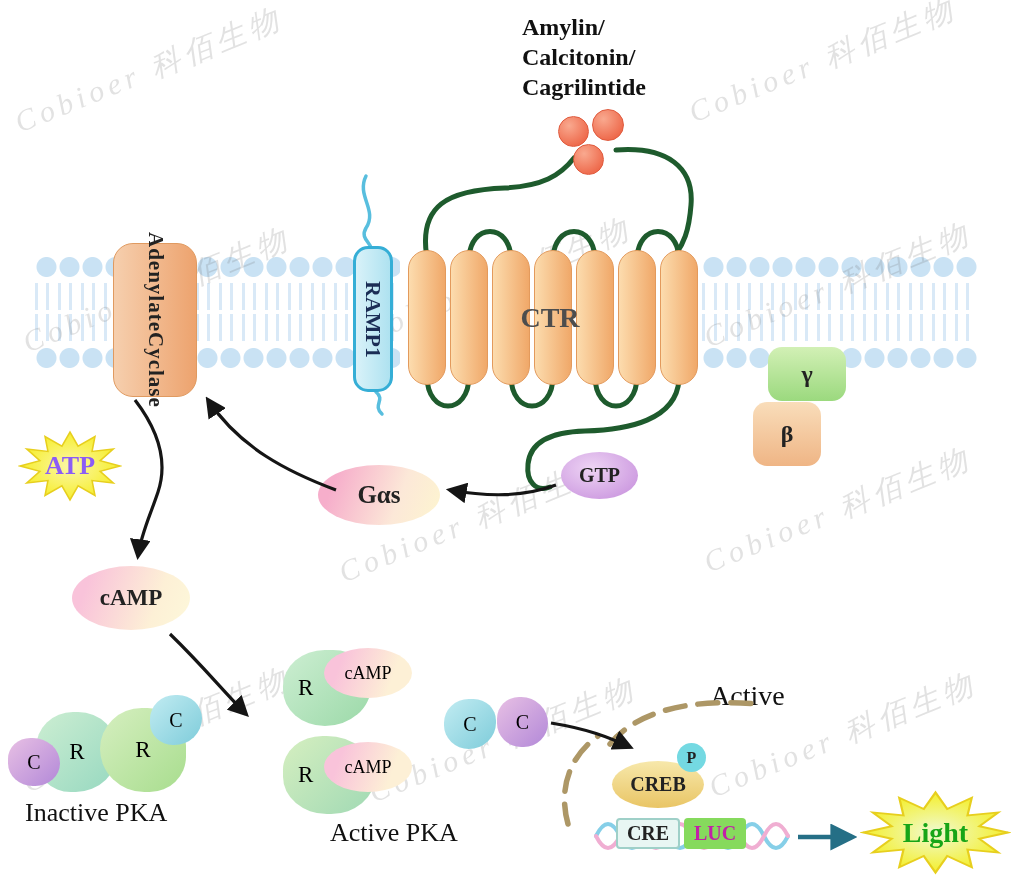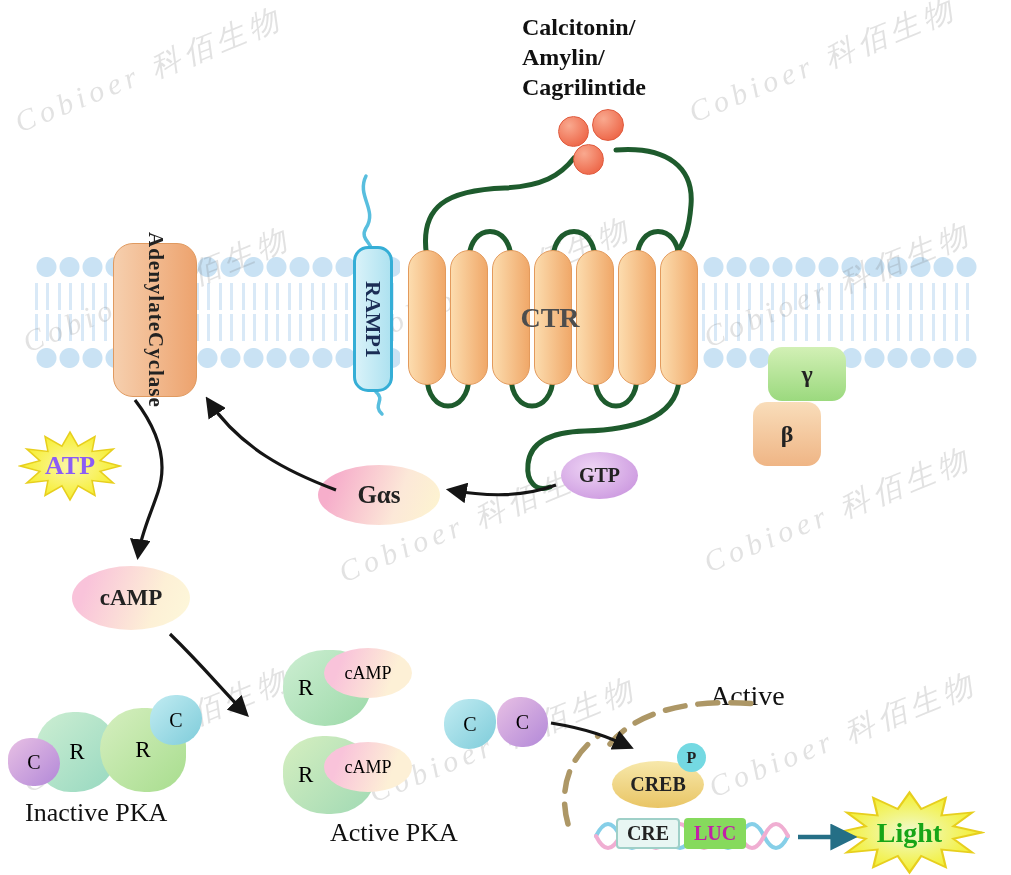--- a/index.html
+++ b/index.html
@@ -106,22 +106,22 @@
     <path d="M679 380 C676 420, 628 430, 585 431 C548 432, 530 443, 528 464 C526 483, 537 492, 550 487" fill="none" stroke="#1e5b2d" stroke-width="5" stroke-linecap="round"></path>
 
     <path d="M366 176 C356 196, 378 210, 366 228 C360 238, 370 242, 371 248" fill="none" stroke="#58bede" stroke-width="3.5" stroke-linecap="round"></path>
     <path d="M376 392 C386 400, 372 405, 382 414" fill="none" stroke="#58bede" stroke-width="3.5" stroke-linecap="round"></path>
 
     <path d="M596 836 Q608 812 620 836 T644 836 T668 836 T692 836 T716 836 T740 836 T764 836 T788 836" fill="none" stroke="#86cfe8" stroke-width="4" stroke-linecap="round"></path>
     <path d="M596 836 Q608 860 620 836 T644 836 T668 836 T692 836 T716 836 T740 836 T764 836 T788 836" fill="none" stroke="#f0aed2" stroke-width="4" stroke-linecap="round"></path>
   </svg>
 
   <div class="abs lbl-serif" style="left:522px; top:12px; z-index:5; font-weight:bold; font-size:24px; line-height:30px;">
+    <div>Amylin/</div>
     <div>Calcitonin/</div>
-    <div>Amylin/</div>
     <div>Cagrilintide</div>
   </div>
 
   <div class="ball" style="left:558px; top:116px; width:31px; height:31px;"></div>
   <div class="ball" style="left:592px; top:109px; width:32px; height:32px;"></div>
   <div class="ball" style="left:573px; top:144px; width:31px; height:31px;"></div>
 
   <div class="roundbox" style="left:113px; top:243px; width:84px; height:154px; border-radius:20px;
        background:linear-gradient(90deg,#f6cfae,#eda36e); border:1px solid #e09a60;">
     <div class="vtext-lr" style="font-size:21px; letter-spacing:1px;">
@@ -236,21 +236,21 @@
   </div>
   <div class="roundbox flexc" style="left:616px; top:818px; width:64px; height:31px; border-radius:4px;
        background:#e8f6f3; border:2px solid #9fd0c8; font-size:20px;">
     <span>CRE</span>
   </div>
   <div class="roundbox flexc" style="left:684px; top:818px; width:62px; height:31px; border-radius:4px;
        background:#86da5d; font-size:20px; color:#c21fa8;">
     <span>LUC</span>
   </div>
 
-  <div class="starwrap" style="left:834px; top:790px; width:151px; height:85px;text-decoration:underline;">
+  <div class="starwrap" style="left:860px; top:790px; width:151px; height:85px;text-decoration:underline;">
     <svg width="151" height="85" viewBox="0 0 100 70" preserveAspectRatio="none">
       <defs>
         <radialGradient id="gradL">
             <stop offset="0%" stop-color="#effad2"></stop>
             <stop offset="100%" stop-color="#f4ef2d"></stop>
           </radialGradient>
       </defs>
       <polygon points="98,35 78.98,40.18 91.57,51.5 71.21,49.14 74,63.58 57.76,54.32 50,68 42.24,54.32 26,63.58 28.79,49.14 8.43,51.5 21.02,40.18 2,35 21.02,29.82 8.43,18.5 28.79,20.86 26,6.42 42.24,15.68 50,2 57.76,15.68 74,6.42 71.21,20.86 91.57,18.5 78.98,29.82" fill="url(#gradL)" stroke="#e7cf1e" stroke-width="1.5"></polygon>
     </svg>
     <div class="starlabel" style="font-size:28px; color:#17a517;">Light</div>

